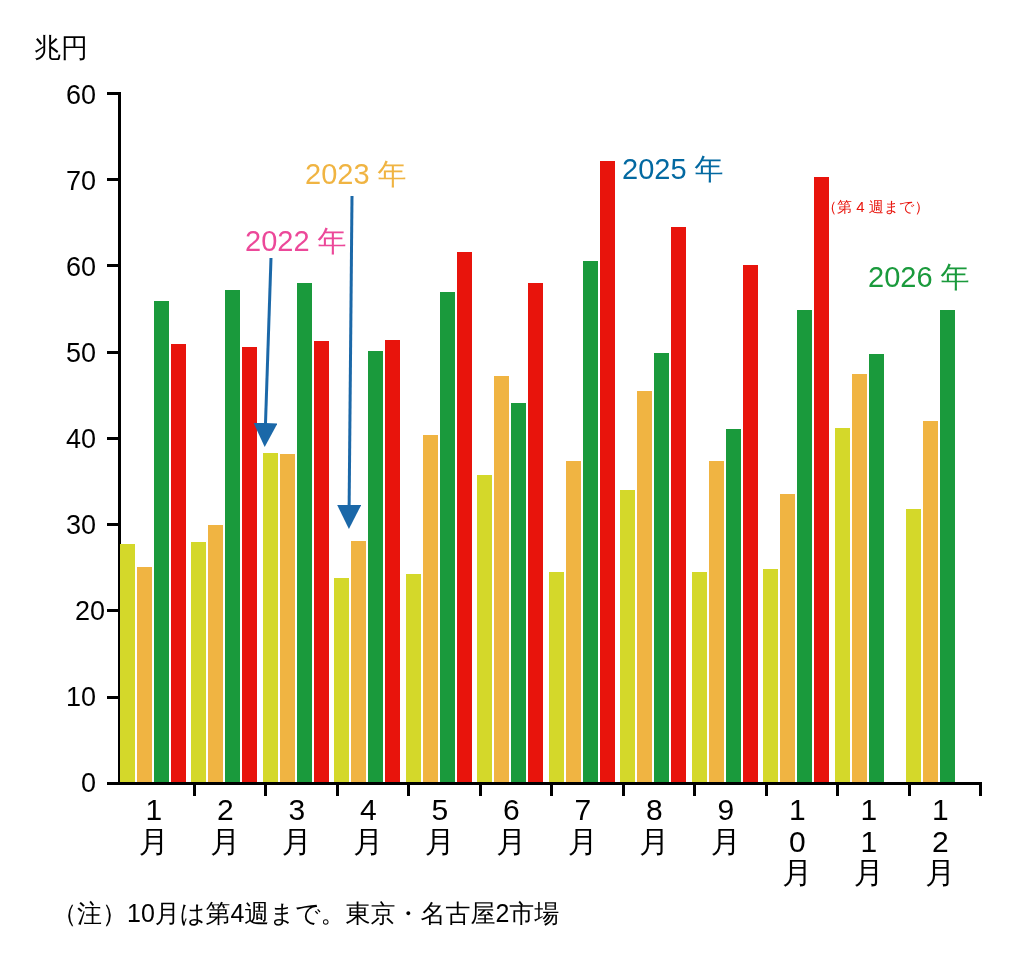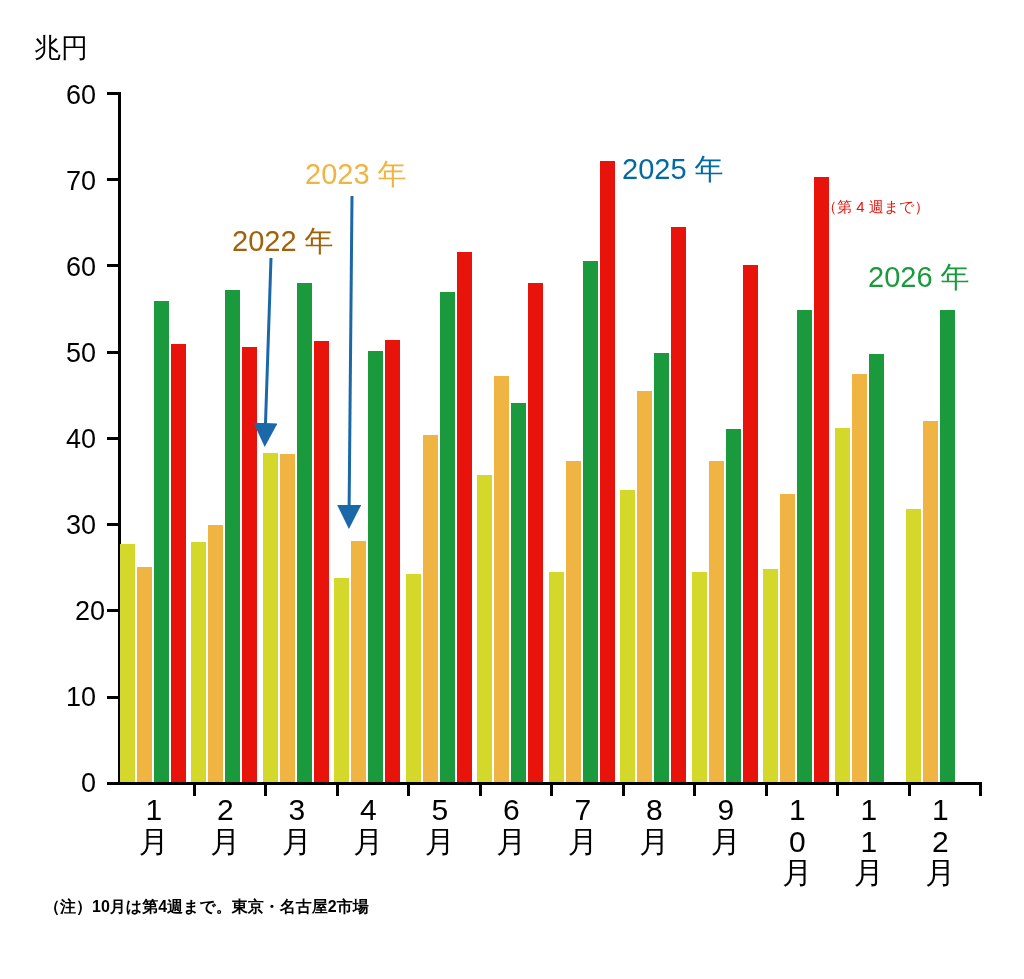--- a/index.html
+++ b/index.html
@@ -111,26 +111,25 @@
   }
   #note-2022 { color: #b9c52b; left: 232px; top: 222px; }
   #note-2023 { color: #f0b442; left: 305px; top: 155px; }
   #note-2024 { color: #1a9a3c; left: 868px; top: 258px; }
   #note-2025 { color: #e8140c; left: 622px; top: 150px; }
   #note-week  { color: #e8140c; left: 822px; top: 198px; font-size: 15px; }
 
   
   #footnotes {
     position: absolute;
-    left: 44px;
+    left: 52px;
     top: 896px;
-    font-size: 16px;
+    font-size: 25px;
     line-height: 1.42;
     color: #000;
-    font-weight: bold;
   }
   #footnotes div { white-space: nowrap; }
 
   svg.annot-arrow { position: absolute; left: 0; top: 0; overflow: visible; pointer-events: none; }
 </style>
 </head>
 <body>
 
 <div id="chart-root">
 
@@ -270,21 +269,21 @@
         <span>1</span>
         <span>月</span>
       </div>
       <div class="x-label" style="left: 918.25px; top: 794px;">
         <span>1</span>
         <span>2</span>
         <span>月</span>
       </div>
     </div>
 
-  <div class="series-note" id="note-2022" style="color: #a16207;">2022 年</div>
+  <div class="series-note" id="note-2022" style="color: #ec4899; margin-left: 13px;">2022 年</div>
   <div class="series-note" id="note-2023" style="color: rgb(240, 180, 66);">2023 年</div>
   <div class="series-note" id="note-2024" style="color: rgb(26, 154, 60);">2026 年</div>
   <div class="series-note" id="note-2025" style="color: #0369a1;">2025 年</div>
   <div class="series-note" id="note-week" style="color: rgb(232, 20, 12);">（第 4 週まで）</div>
 
   <svg class="annot-arrow" width="1024" height="979">
     <defs>
       <marker id="ah" markerWidth="8" markerHeight="8" refX="5" refY="4" orient="auto">
         <path d="M0,0 L8,4 L0,8 z" fill="#1b68a8"></path>
       </marker>

